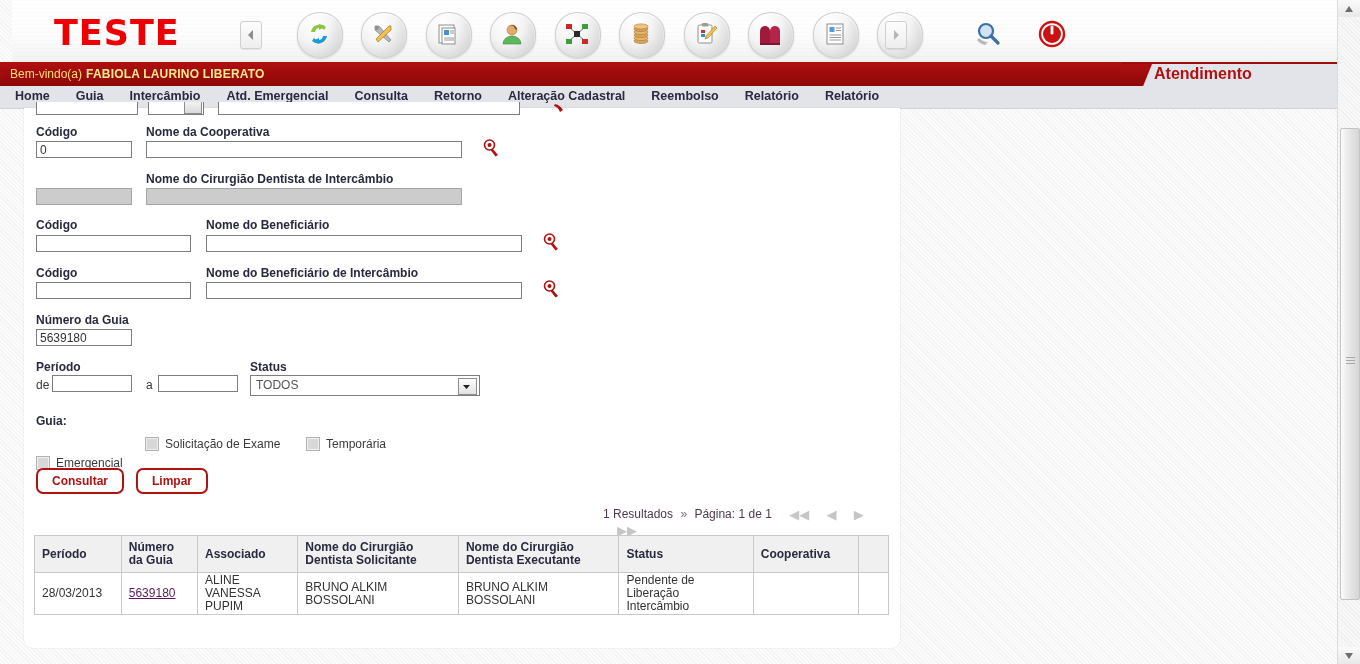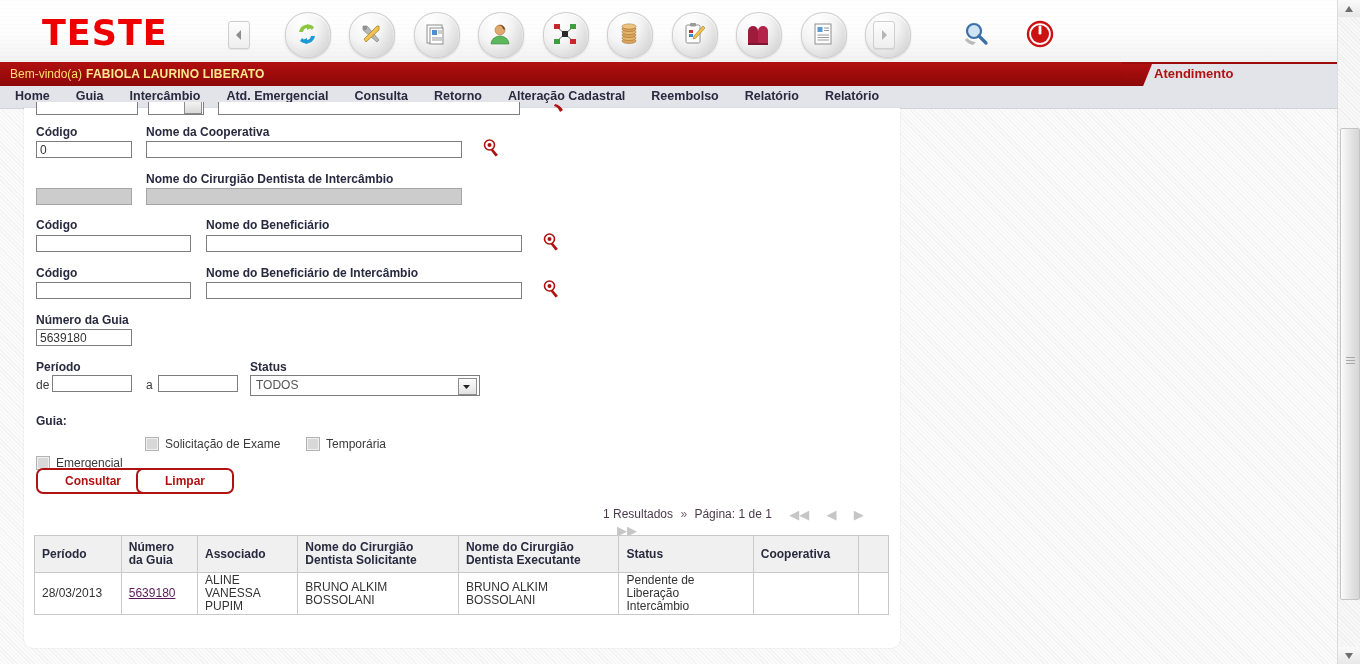--- a/index.html
+++ b/index.html
@@ -13,21 +13,21 @@
   #app {
     position: relative;
     width: 1360px; height: 664px;
     background:
       repeating-linear-gradient(45deg, #f3f3f3 0px, #f3f3f3 1px, #fbfbfb 1px, #fbfbfb 3px),
       #f7f7f7;
   }
 
   
   .topbar {
-    position: absolute; left: 0; top: 0;
+    position: absolute; left: 12px; top: 0;
     width: 1338px; height: 62px;
     background: linear-gradient(180deg,#ffffff 0%, #fdfdfd 55%, #f2f2f2 100%);
     border-bottom: 1px solid #e6e6e6;
     overflow: hidden;
   }
   .topbar:before{
     content:"";position:absolute;left:0;top:0;width:100%;height:62px;
     background: repeating-linear-gradient(180deg, rgba(0,0,0,0.012) 0px, rgba(0,0,0,0.012) 1px, rgba(0,0,0,0) 1px, rgba(0,0,0,0) 4px);
     pointer-events:none;
   }
@@ -86,21 +86,21 @@
     content:""; position:absolute; left:-14px; top:0; width:40px; height:24px;
     background: linear-gradient(180deg,#b21010 0%, #8d0808 100%);
     transform: skewX(-22deg);
   }
   .tabwrap:after{
     content:""; position:absolute; left:0; top:0; width:1338px; height:2px;
     background:#9e0b0b;
   }
   .tablabel {
     position:absolute; left:32px; top:0; line-height:24px;
-    color:#b01212; font-weight:bold; font-size:13px;
+    color:#b01212; font-weight:bold; font-size:16px;
   }
 
   
   .menubar {
     position:absolute; left:0; top:86px;
     width:1338px; height:22px;
     background:#e3e3ea;
     border-bottom:1px solid #d2d2da;
   }
   .menuitem {
@@ -144,21 +144,21 @@
     width:12px;height:12px;border:1px solid #b2b2b2;background:#d8d8d8;
     display:inline-block;vertical-align:middle;
     box-shadow: inset 0 0 0 1px #efefef;
   }
   .cbtxt { font-size:12px;color:#3a3a3a; margin-left:6px; vertical-align:middle;}
 
   .btn {
     border:2px solid #b01212; border-radius:7px;
     background:#ffffff; color:#b01212;
     font-weight:bold; font-size:12px;
-    padding: 4px 27px;
+    padding: 4px 14px;
     font-family:"Liberation Sans", sans-serif;
     cursor:pointer;
   }
 
   
   .pager { position:absolute; font-size:12px; color:#4b3a4b; }
   .pgarrow { display:inline-block; color:#c6c6c6; font-size:13px; margin-left:14px; vertical-align:middle;}
 
   
   table.results {

